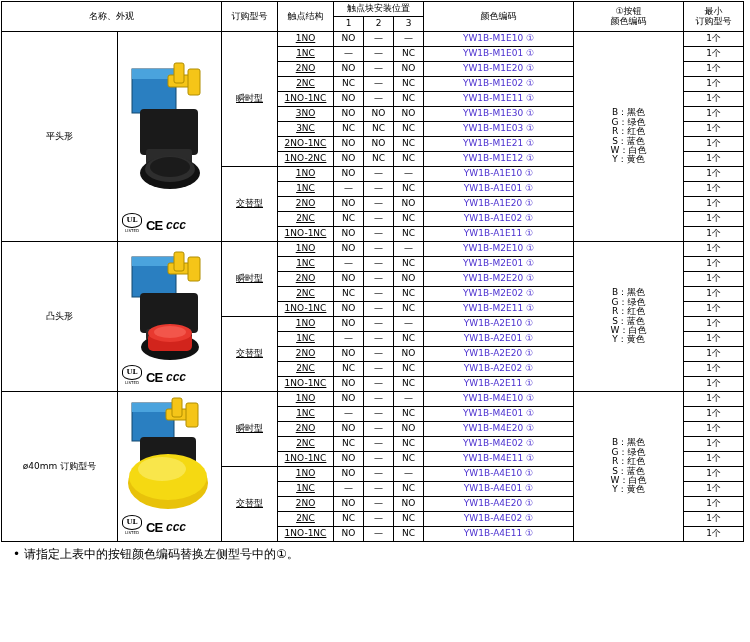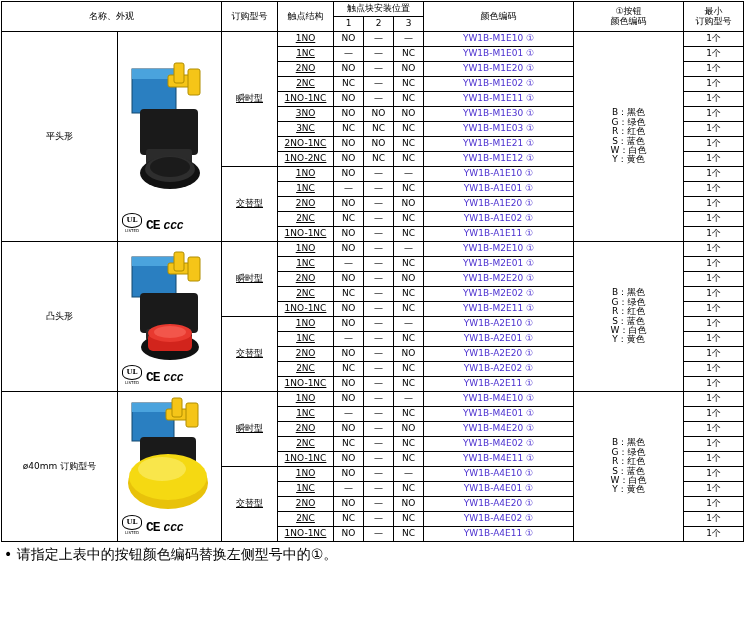--- a/index.html
+++ b/index.html
@@ -28,26 +28,26 @@
   }
   .hdr td{ font-size:10px; height:16px;}
   .name-cell{ font-size:10px; }
   .model{ color:#4a2fd0; font-size:9px; white-space:nowrap;}
   .leftname{ text-align:left; padding-left:4px; font-size:10px; vertical-align:top;}
   .imgcell{ padding:0; vertical-align:top;}
   .colorcode{ text-align:left; padding-left:14px; font-size:9px; line-height:1.5;}
   .qty{ font-size:9px;}
   .act{ font-size:10px;text-decoration:underline;}
   .struct{ text-align:left; padding-left:6px; font-size:9px;text-decoration:underline;}
-  .note{ margin:4px 0 0 4px; font-size:14px;}
+  .note{ margin:4px 0 0 13px; font-size:12px;}
   .prod-wrap{position:relative;width:100%;height:100%;}
   .cert{position:absolute;left:4px;bottom:2px;display:flex;align-items:flex-end;gap:4px;}
   .ulbox{border:1.5px solid #000;border-radius:50%/40%;width:18px;height:13px;display:flex;align-items:center;justify-content:center;font-size:7px;font-weight:bold;font-family:"DejaVu Serif",serif;}
   .ultext{font-size:4px;line-height:1;text-align:center;margin-top:1px;}
-  .ce{font-family:Liberation Mono, monospace;font-size:13px;font-weight:bold;letter-spacing:-1px;}
+  .ce{font-family:Liberation Sans, sans-serif;font-size:13px;font-weight:bold;letter-spacing:-1px;}
   .ccc{font-size:11px;font-weight:bold;font-style:italic;font-family:Liberation Mono, monospace;}
   svg{display:block;}
 </style>
 </head>
 <body>
 
 <table class="spec">
   <colgroup>
     <col style="width:116px">
       <col style="width:104px">

